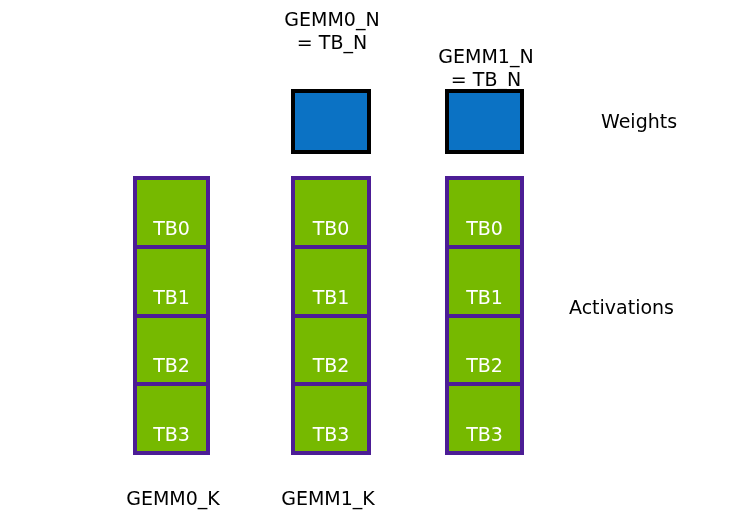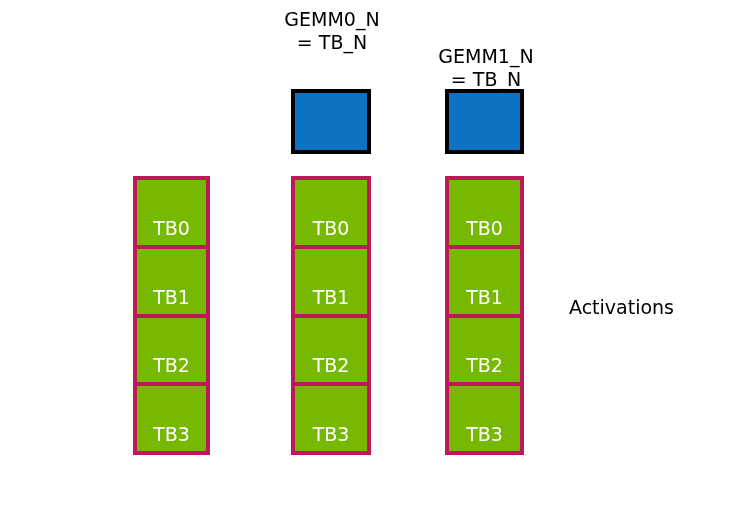--- a/index.html
+++ b/index.html
@@ -94,21 +94,21 @@
     display: flex;
     flex-direction: column;
   }
   #activation-column-0 { left: 133px; width: 77px; }
   #activation-column-1 { left: 291px; width: 80px; }
   #activation-column-2 { left: 445px; width: 79px; }
 
   .tb-cell {
     flex: 1 1 0;
     background: #76b900;
-    border: 4px solid #be185d;
+    border: 4px solid #4c1d95;
     box-sizing: border-box;
     position: relative;
     margin-bottom: -4px;
   }
   .tb-cell:last-child {
     margin-bottom: 16px;
   }
   .tb-cell-label {
     position: absolute;
     left: 0;
@@ -129,20 +129,21 @@
   <div class="label" id="gemm0-n-label">GEMM0_N
 = TB_N</div>
 
   <div class="label" id="gemm1-n-label">GEMM1_N
 = TB_N</div>
 
   <div class="weight-box" id="weight-box-0"></div>
 
   <div class="weight-box" id="weight-box-1"></div>
 
+  <div class="label left-align" id="weights-label">Weights</div>
 
   <div class="label left-align" id="activations-label">Activations</div>
 
 
   <div class="activation-column" id="activation-column-0">
     <div class="tb-cell">
       <span class="tb-cell-label">TB0</span>
     </div>
     <div class="tb-cell">
       <span class="tb-cell-label">TB1</span>
@@ -178,15 +179,17 @@
       <span class="tb-cell-label">TB1</span>
     </div>
     <div class="tb-cell">
       <span class="tb-cell-label">TB2</span>
     </div>
     <div class="tb-cell">
       <span class="tb-cell-label">TB3</span>
     </div>
   </div>
 
+  <div class="label" id="gemm0-k-label">GEMM0_K</div>
 
+  <div class="label" id="gemm1-k-label">GEMM1_K</div>
 
 </div>
 
 </body></html>

